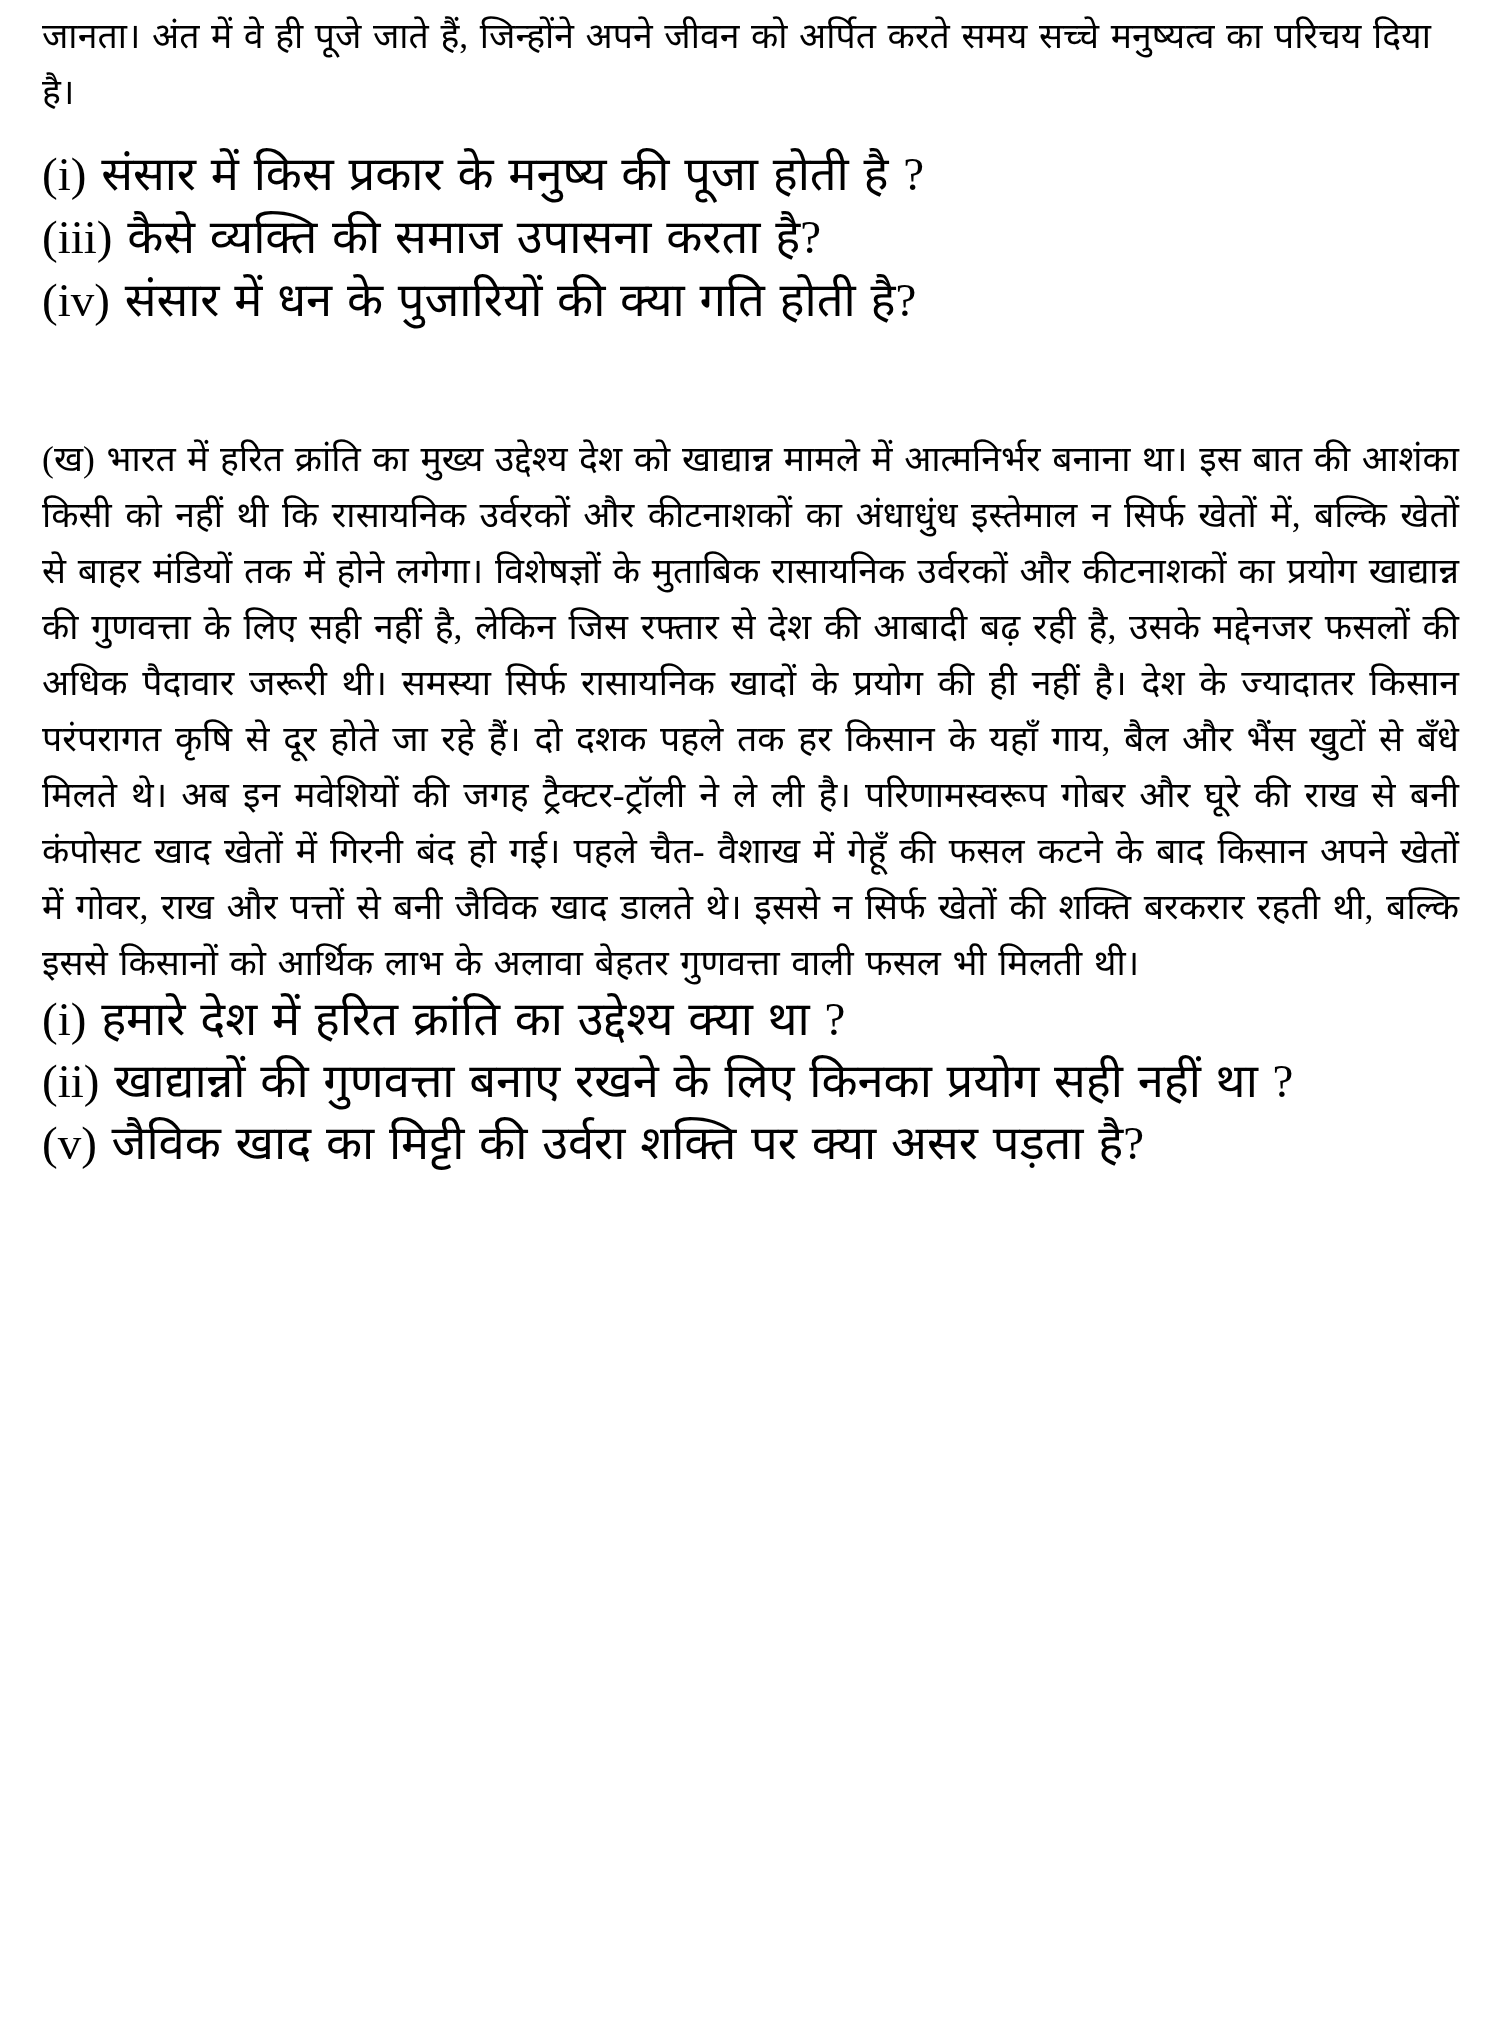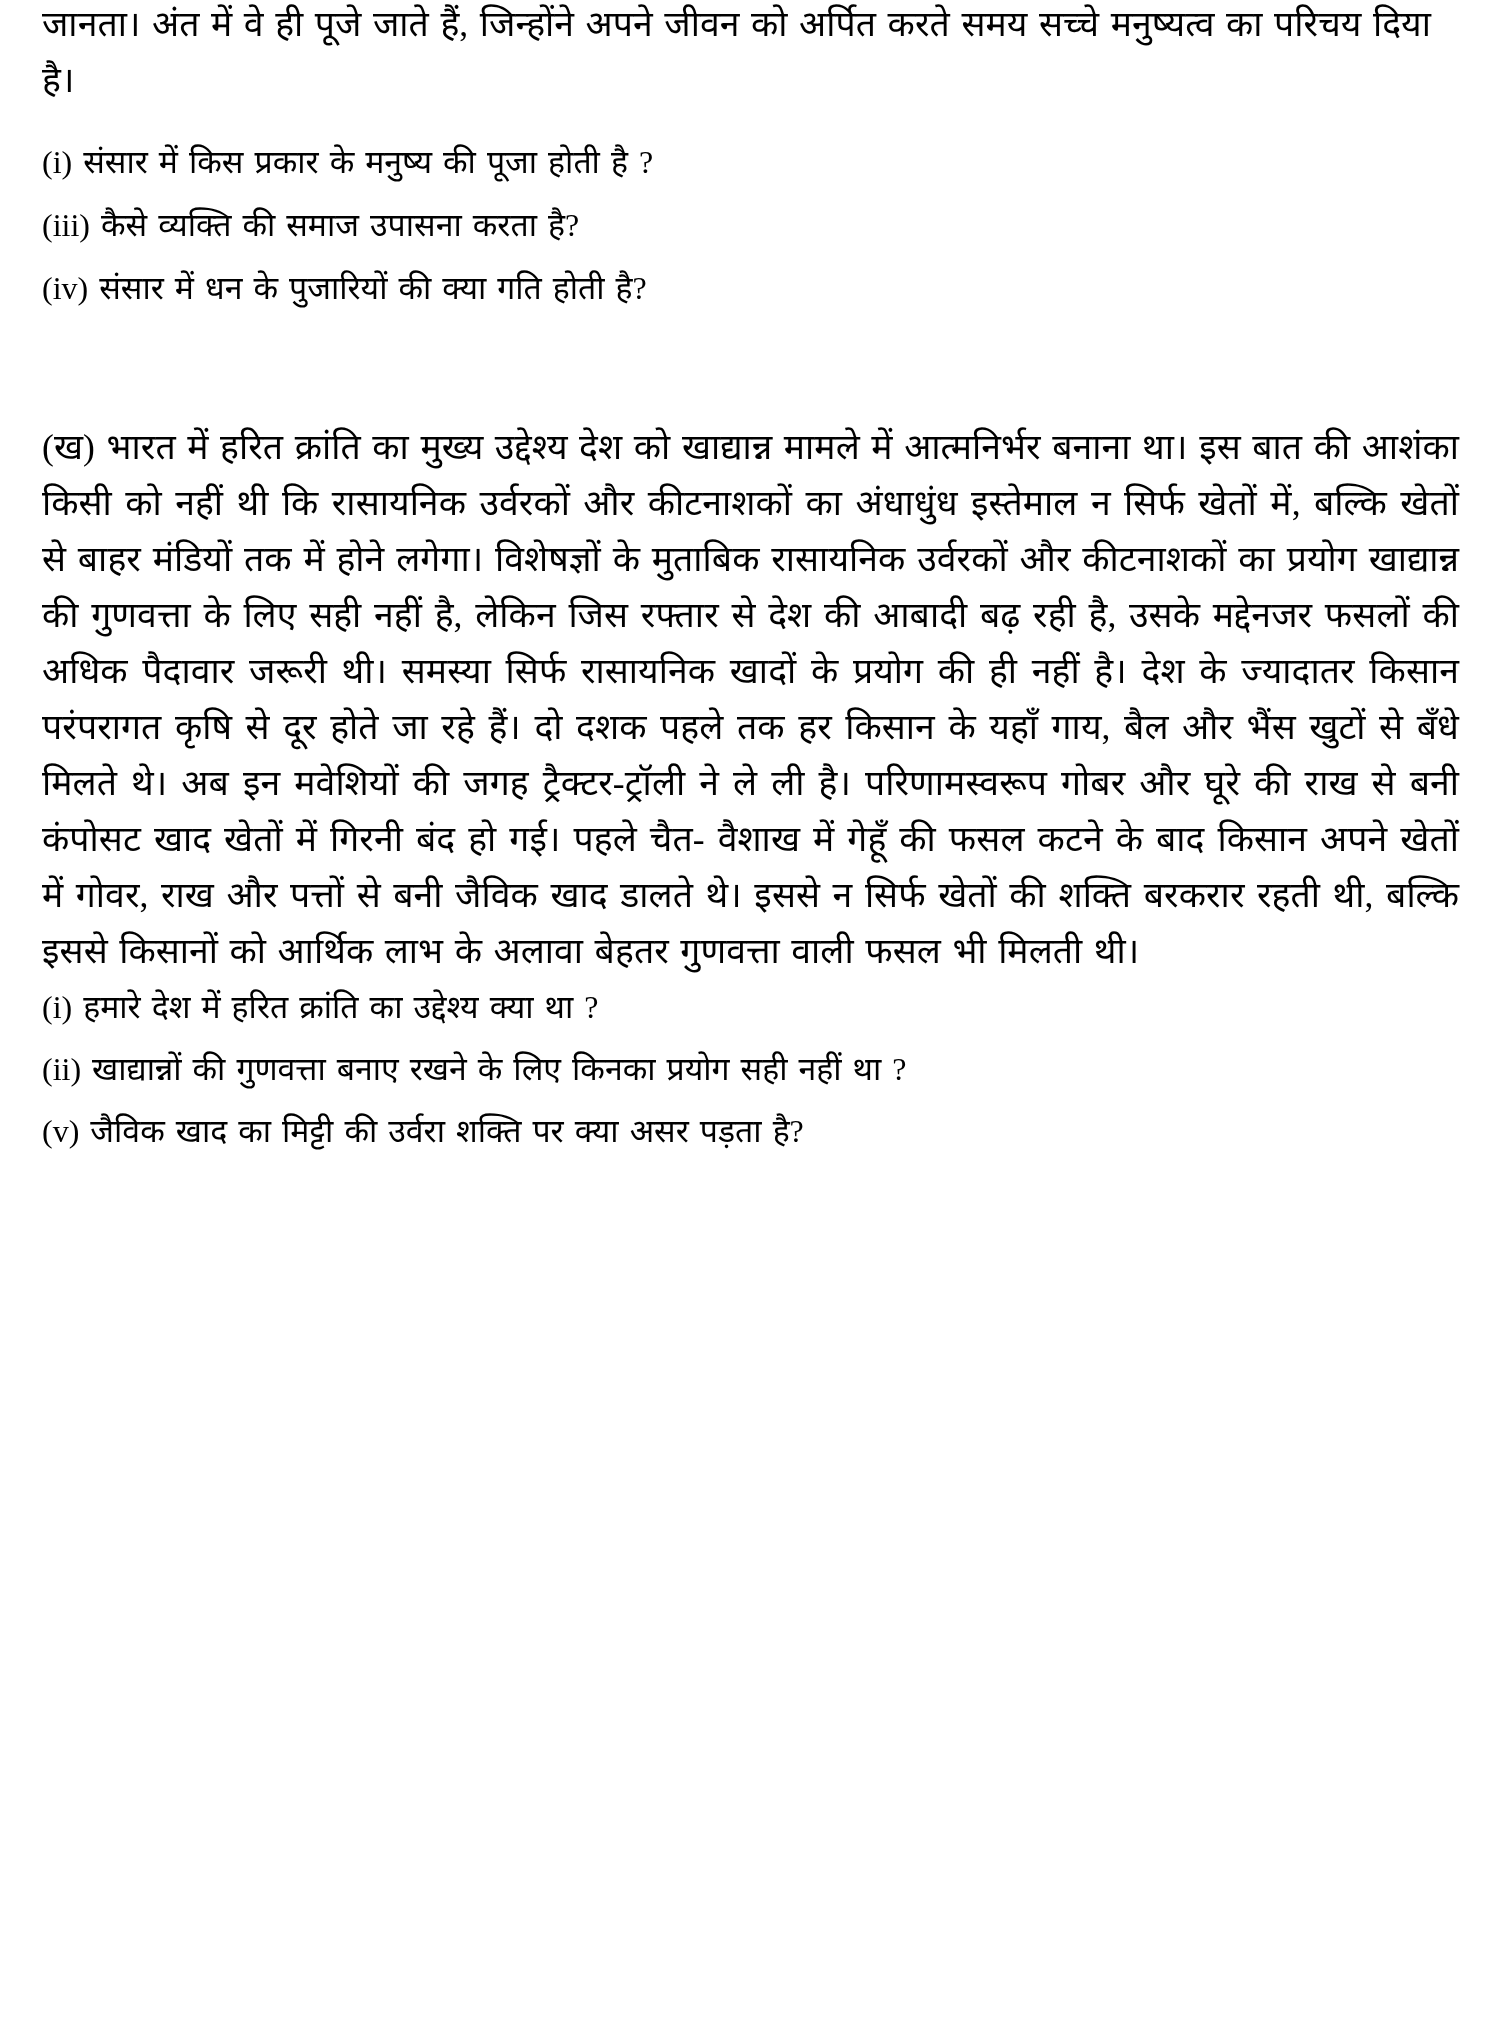--- a/index.html
+++ b/index.html
@@ -12,21 +12,21 @@
     width: 1505px;
     height: 2034px;
     font-family: "Liberation Serif", "DejaVu Serif", serif;
     color: #000000;
     -webkit-font-smoothing: antialiased;
   }
   .page {
     box-sizing: border-box;
     width: 1505px;
     height: 1778px;
-    padding: 4px 46px 0 42px;
+    padding: 16px 46px 0 42px;
     background: #ffffff;
     position: relative;
     overflow: hidden;
   }
   .passage-text {
     font-size: 35.5px;
     line-height: 56px;
     text-align: left;
     letter-spacing: 0.1px;
     word-spacing: 2.5px;
@@ -38,21 +38,21 @@
   }
   .block-continued .passage-text {
     margin-top: -8px;
   }
   .q-list {
     list-style: none;
     margin: 0;
     padding: 0;
   }
   .q-item {
-    font-size: 32px;
+    font-size: 47px;
     line-height: 56px;
     margin: 0;
     padding: 0;
     white-space: nowrap;
     word-spacing: 3px;
   }
   .q-item .q-marker {
     display: inline;
   }
   .q-item .q-text {

